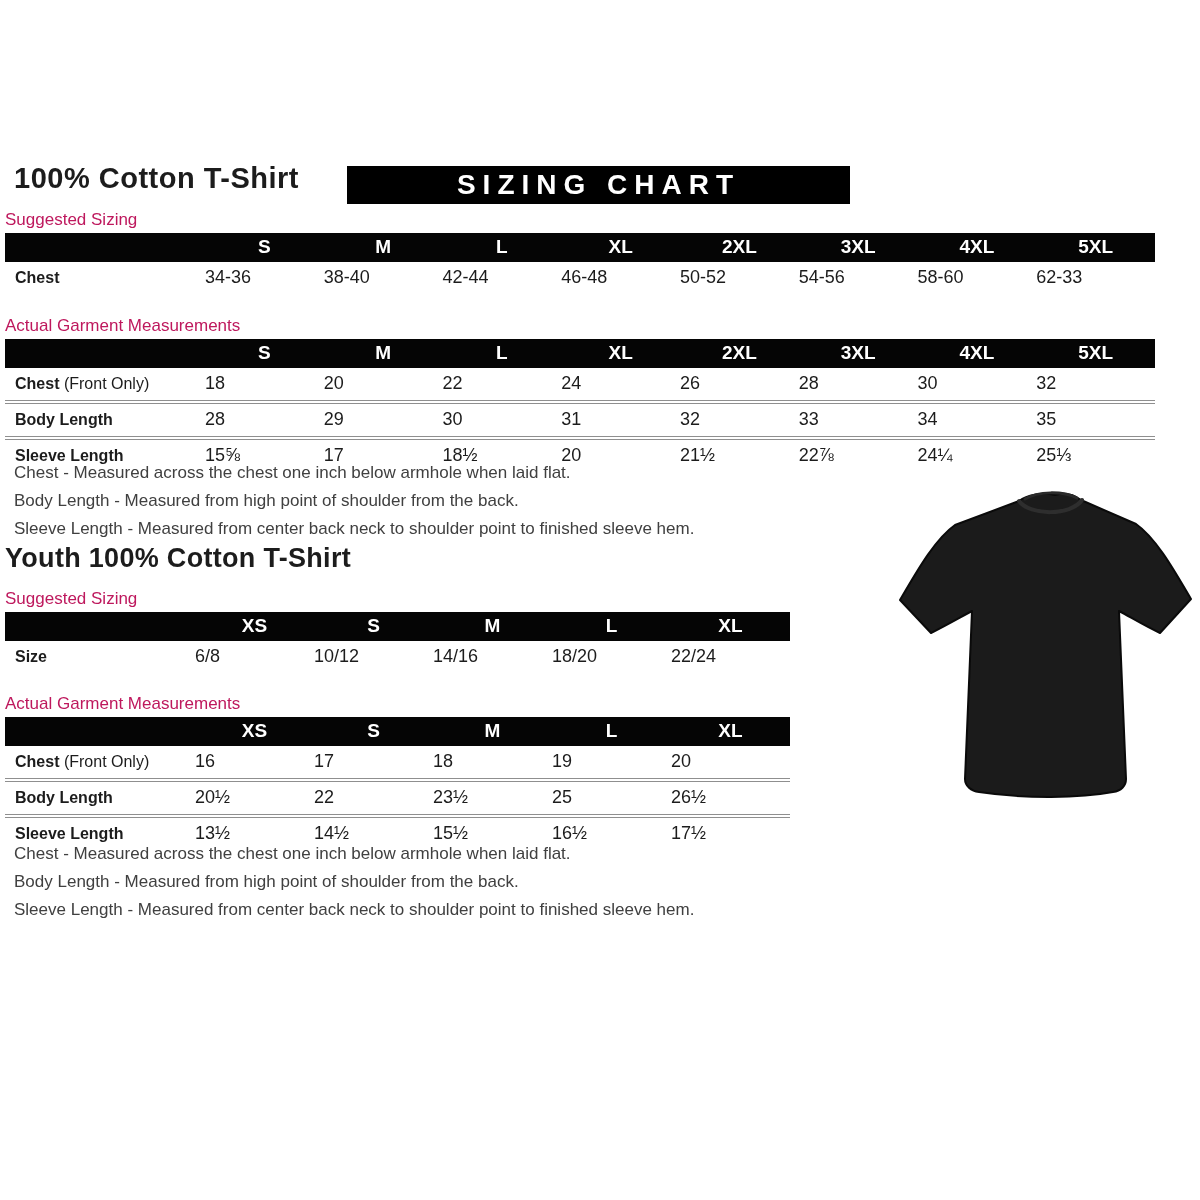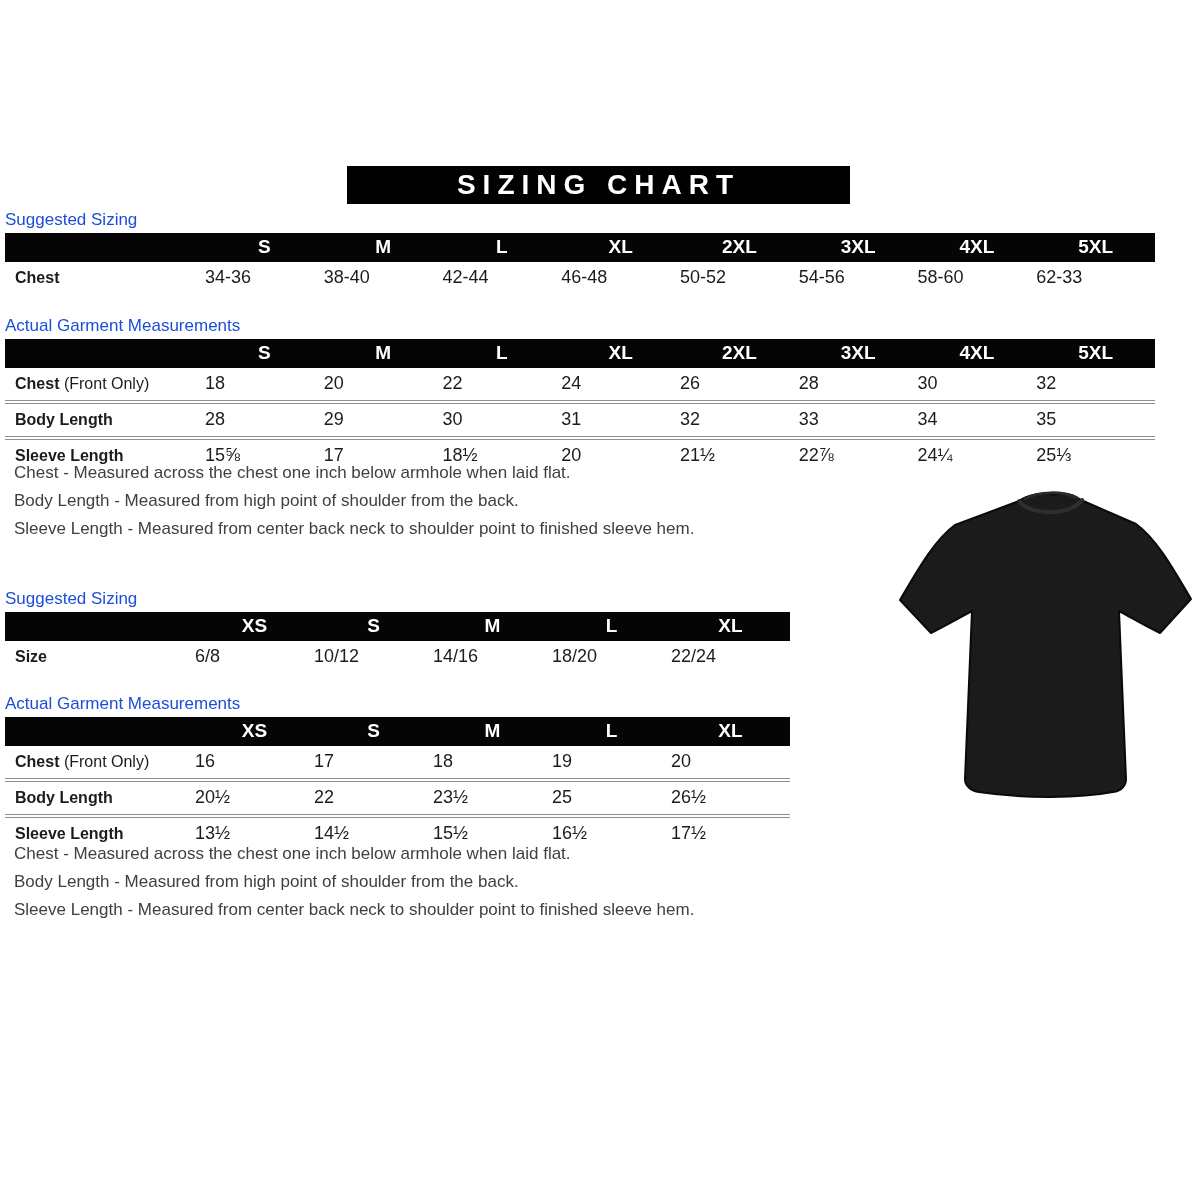--- a/index.html
+++ b/index.html
@@ -4,21 +4,21 @@
 <style>
   html,body{margin:0;padding:0;background:#fff;}
   body{width:1200px;height:1200px;font-family:"Liberation Sans",sans-serif;color:#1c1c1c;}
   .canvas{position:relative;width:1200px;height:1200px;background:#fff;overflow:hidden;}
 
   .page-title{position:absolute;left:14px;top:162px;font-size:29px;font-weight:700;letter-spacing:0.5px;}
   .banner{position:absolute;left:347px;top:166px;width:503px;height:38px;background:#000;
           color:#fff;display:flex;align-items:center;justify-content:center;
           font-size:28px;font-weight:700;letter-spacing:7px;}
 
-  .section-label{position:absolute;font-size:17px;color:#1d4ed8;}
+  .section-label{position:absolute;font-size:17px;color:#be185d;}
   .youth-title{position:absolute;left:5px;top:543px;font-size:27px;font-weight:700;letter-spacing:0.3px;}
 
   table.sizing{position:absolute;border-collapse:collapse;table-layout:fixed;}
   table.adult{left:5px;width:1150px;}
   table.youth{left:5px;width:785px;}
   table.sizing th.bar{background:#050505;color:#fff;font-size:19px;font-weight:700;
                       text-align:center;padding:3px 0 4px 0;}
   table.sizing th.corner{background:#050505;}
   table.sizing td{font-size:18px;text-align:left;padding:5px 0 6px 0;}
   table.sizing th.rowlabel{font-size:16px;font-weight:700;text-align:left;padding:5px 0 6px 10px;}
@@ -27,20 +27,21 @@
 
   .notes{position:absolute;left:14px;font-size:17px;line-height:28px;color:#404040;}
 
   .tshirt-wrap{position:absolute;left:895px;top:483px;width:300px;height:322px;}
 </style>
 </head>
 <body>
 
 <div class="canvas">
 
+  <div class="page-title">100% Cotton T-Shirt</div>
   <div class="banner">SIZING CHART</div>
 
   <div class="section-label" style="left:5px;top:210px;">Suggested Sizing</div>
 
   <table class="sizing adult" style="top:233px;">
     <colgroup>
         <col style="width:200px;">
         <col>
         <col>
         <col>
@@ -141,20 +142,21 @@
         </tr>
     </tbody>
   </table>
 
   <div class="notes" style="top:459px;">
     <div>Chest - Measured across the chest one inch below armhole when laid flat.</div>
     <div>Body Length - Measured from high point of shoulder from the back.</div>
     <div>Sleeve Length - Measured from center back neck to shoulder point to finished sleeve hem.</div>
   </div>
 
+  <div class="youth-title">Youth 100% Cotton T-Shirt</div>
 
   <div class="section-label" style="left:5px;top:589px;">Suggested Sizing</div>
 
   <table class="sizing youth" style="top:612px;">
     <colgroup>
         <col style="width:190px;">
         <col>
         <col>
         <col>
         <col>

